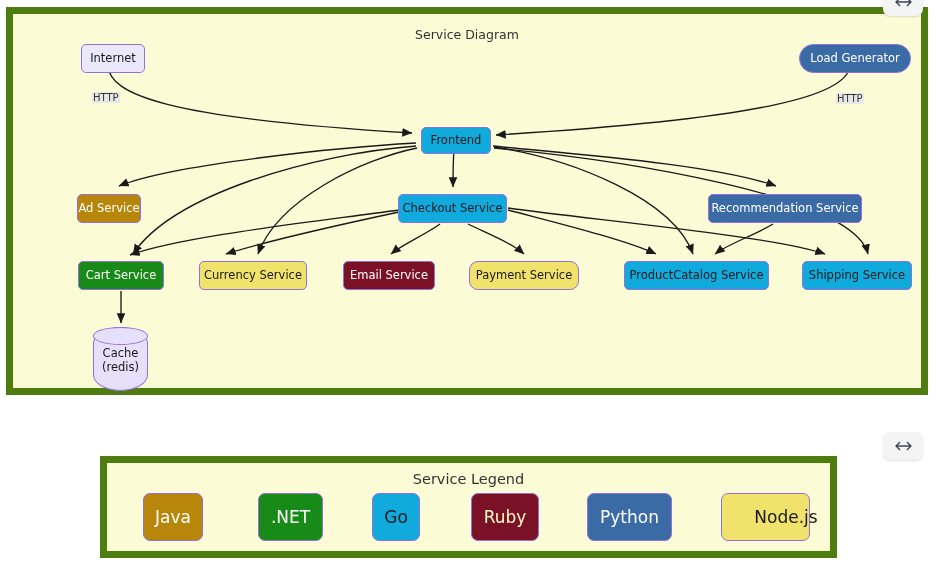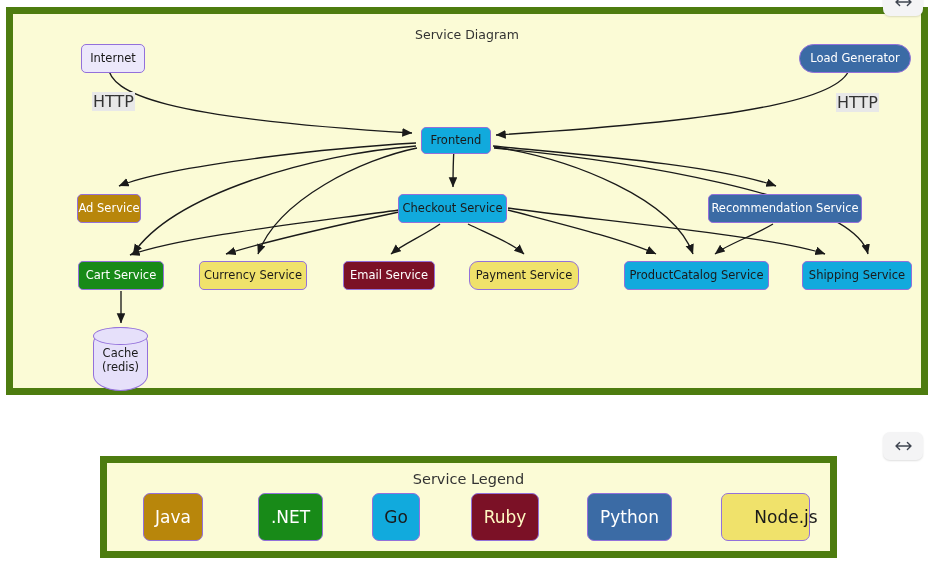--- a/index.html
+++ b/index.html
@@ -17,21 +17,21 @@
   #legend-title{top:8px;font-size:14.5px;color:#333;}
 
   svg.edges{position:absolute;left:0;top:0;width:922px;height:388px;overflow:visible;pointer-events:none;}
 
   .node{position:absolute;box-sizing:border-box;display:flex;align-items:center;
         justify-content:center;text-align:center;border-radius:5px;
         font-size:11.5px;line-height:1.15;white-space:nowrap;
         border:1px solid #9370db;}
   .node.rounded{border-radius:999px;}
 
-  .edge-label{position:absolute;font-size:16px;color:#333333;
+  .edge-label{position:absolute;font-size:10px;color:#333333;
         background:#e8e8e8;padding:0 1px;white-space:nowrap;}
 
   
   .cyl{position:absolute;box-sizing:border-box;border:1.4px solid #9370db;
        background:#e6e0fa;border-radius:50%/16px;}
   .cyl .cyl-top{position:absolute;left:-1.4px;right:-1.4px;top:-1.4px;height:18px;
        border:1.4px solid #9370db;border-radius:50%;background:#e6e0fa;box-sizing:border-box;}
   .cyl .cyl-label{position:absolute;left:0;right:0;top:50%;transform:translateY(-45%);
        text-align:center;font-size:11.5px;color:#1a1a1a;line-height:1.25;z-index:2;}
 

